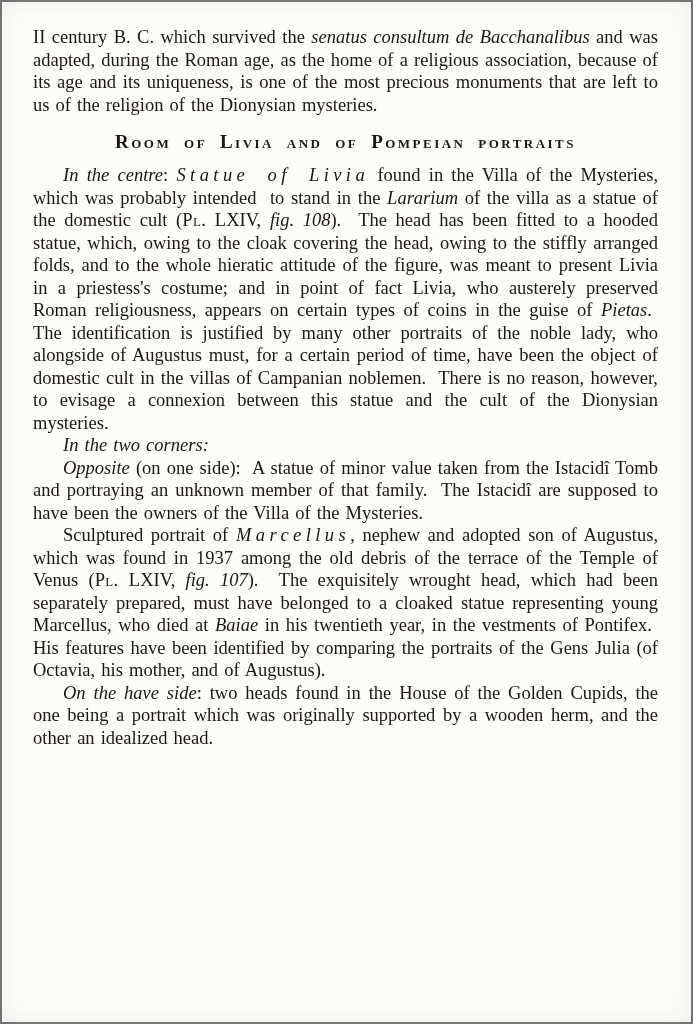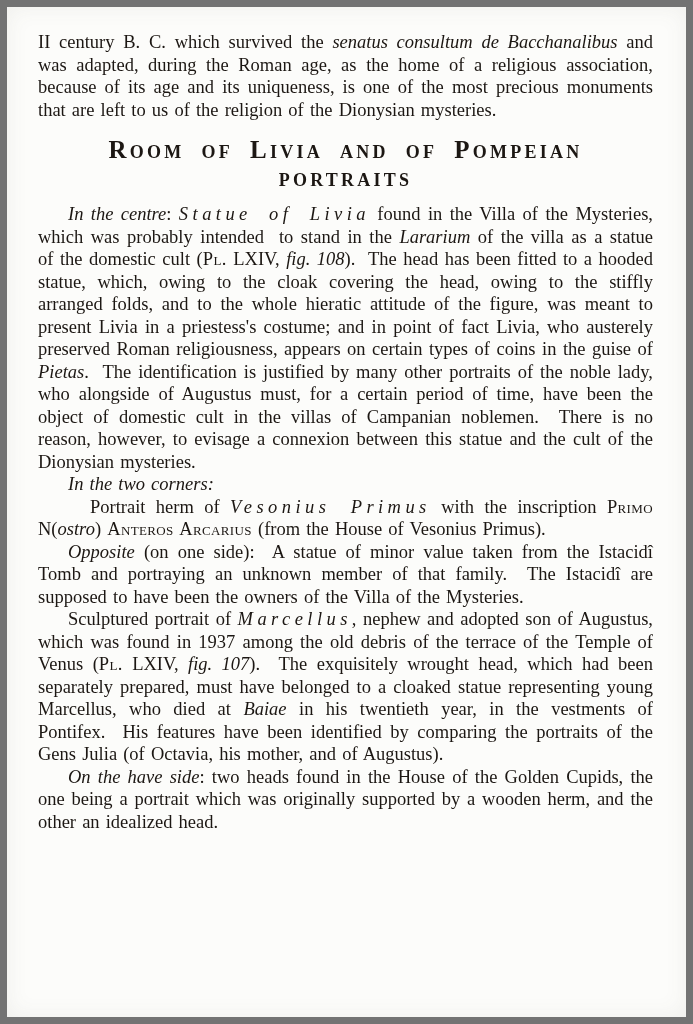--- a/index.html
+++ b/index.html
@@ -2,21 +2,21 @@
 <html><head>
 <meta charset="utf-8">
 <style>
   html, body { margin: 0; padding: 0; background: #d9d9d6; }
   .page {
     position: relative;
     width: 693px;
     height: 1024px;
     margin: 0 auto;
     background: #fcfcfa;
-    border: 7px solid #737373;
+    border: 2px solid #737373;
     box-sizing: border-box;
     overflow: hidden;
     box-shadow: inset 0 0 22px rgba(90,85,75,0.08);
     font-family: "Liberation Serif", "DejaVu Serif", serif;
     color: #1c1713;
   }
   .content {
     position: absolute;
     top: 24px;
     left: 31px;
@@ -26,21 +26,21 @@
     margin: 0;
     font-size: 18.5px;
     line-height: 22.5px;
     text-align: justify;
     word-spacing: 1.5px;
   }
   .ind-s { text-indent: 30px; }
   .ind-l { text-indent: 52px; }
   .heading {
     margin: 15px 0 11px 0;
-    font-size: 25px;
+    font-size: 19px;
     font-weight: bold;
     text-align: center;
     font-variant: small-caps;
     letter-spacing: 0.13em;
     word-spacing: 0.3em;
   }
   .r-n { }
   .r-i { font-style: italic; }
   .r-sc { font-variant: small-caps; letter-spacing: 0.02em; }
   .r-isp {
@@ -51,18 +51,17 @@
 </style>
 </head>
 <body>
 
 <div class="page">
   <main class="content">
       <p class="para"><span class="r-n">II century B. C. which survived the </span><span class="r-i">senatus consultum de Bacchanalibus</span><span class="r-n"> and was adapted, during the Roman age, as the home of a religious association, because of its age and its uniqueness, is one of the most precious monuments that are left to us of the religion of the Dionysian mysteries.</span></p>
       <h2 class="heading">Room of Livia and of Pompeian portraits</h2>
       <p class="para ind-s"><span class="r-i">In the centre</span><span class="r-n">: </span><span class="r-isp">Statue of Livia</span><span class="r-n"> found in the Villa of the Mysteries, which was probably intended&nbsp; to stand in the </span><span class="r-i">Lararium</span><span class="r-n"> of the villa as a statue of the domestic cult (</span><span class="r-sc">Pl.</span><span class="r-n"> LXIV, </span><span class="r-i">fig. 108</span><span class="r-n">).&nbsp; The head has been fitted to a hooded statue, which, owing to the cloak covering the head, owing to the stiffly arranged folds, and to the whole hieratic attitude of the figure, was meant to present Livia in a priestess's costume; and in point of fact Livia, who austerely preserved Roman religiousness, appears on certain types of coins in the guise of </span><span class="r-i">Pietas</span><span class="r-n">.&nbsp; The identification is justified by many other portraits of the noble lady, who alongside of Augustus must, for a certain period of time, have been the object of domestic cult in the villas of Campanian noblemen.&nbsp; There is no reason, however, to evisage a connexion between this statue and the cult of the Dionysian mysteries.</span></p>
       <p class="para ind-s"><span class="r-i">In the two corners:</span></p>
-      <p class="para ind-l"><span class="r-n">Portrait herm of </span><span class="r-isp">Vesonius Primus</span><span class="r-n"> with the inscription </span><span class="r-sc">Primo</span><span class="r-n"> N(</span><span class="r-i">ostro</span><span class="r-n">) </span><span class="r-sc">Anteros Arcarius</span><span class="r-n"> (from the House of Vesonius Primus).</span></p>
       <p class="para ind-s"><span class="r-i">Opposite</span><span class="r-n"> (on one side):&nbsp; A statue of minor value taken from the Istacidî Tomb and portraying an unknown member of that family.&nbsp; The Istacidî are supposed to have been the owners of the Villa of the Mysteries.</span></p>
       <p class="para ind-s"><span class="r-n">Sculptured portrait of </span><span class="r-isp">Marcellus</span><span class="r-n">, nephew and adopted son of Augustus, which was found in 1937 among the old debris of the terrace of the Temple of Venus (</span><span class="r-sc">Pl.</span><span class="r-n"> LXIV, </span><span class="r-i">fig. 107</span><span class="r-n">).&nbsp; The exquisitely wrought head, which had been separately prepared, must have belonged to a cloaked statue representing young Marcellus, who died at </span><span class="r-i">Baiae</span><span class="r-n"> in his twentieth year, in the vestments of Pontifex.&nbsp; His features have been identified by comparing the portraits of the Gens Julia (of Octavia, his mother, and of Augustus).</span></p>
       <p class="para ind-s"><span class="r-i">On the have side</span><span class="r-n">: two heads found in the House of the Golden Cupids, the one being a portrait which was originally supported by a wooden herm, and the other an idealized head.</span></p>
     </main>
 </div>
 
 </body></html>

